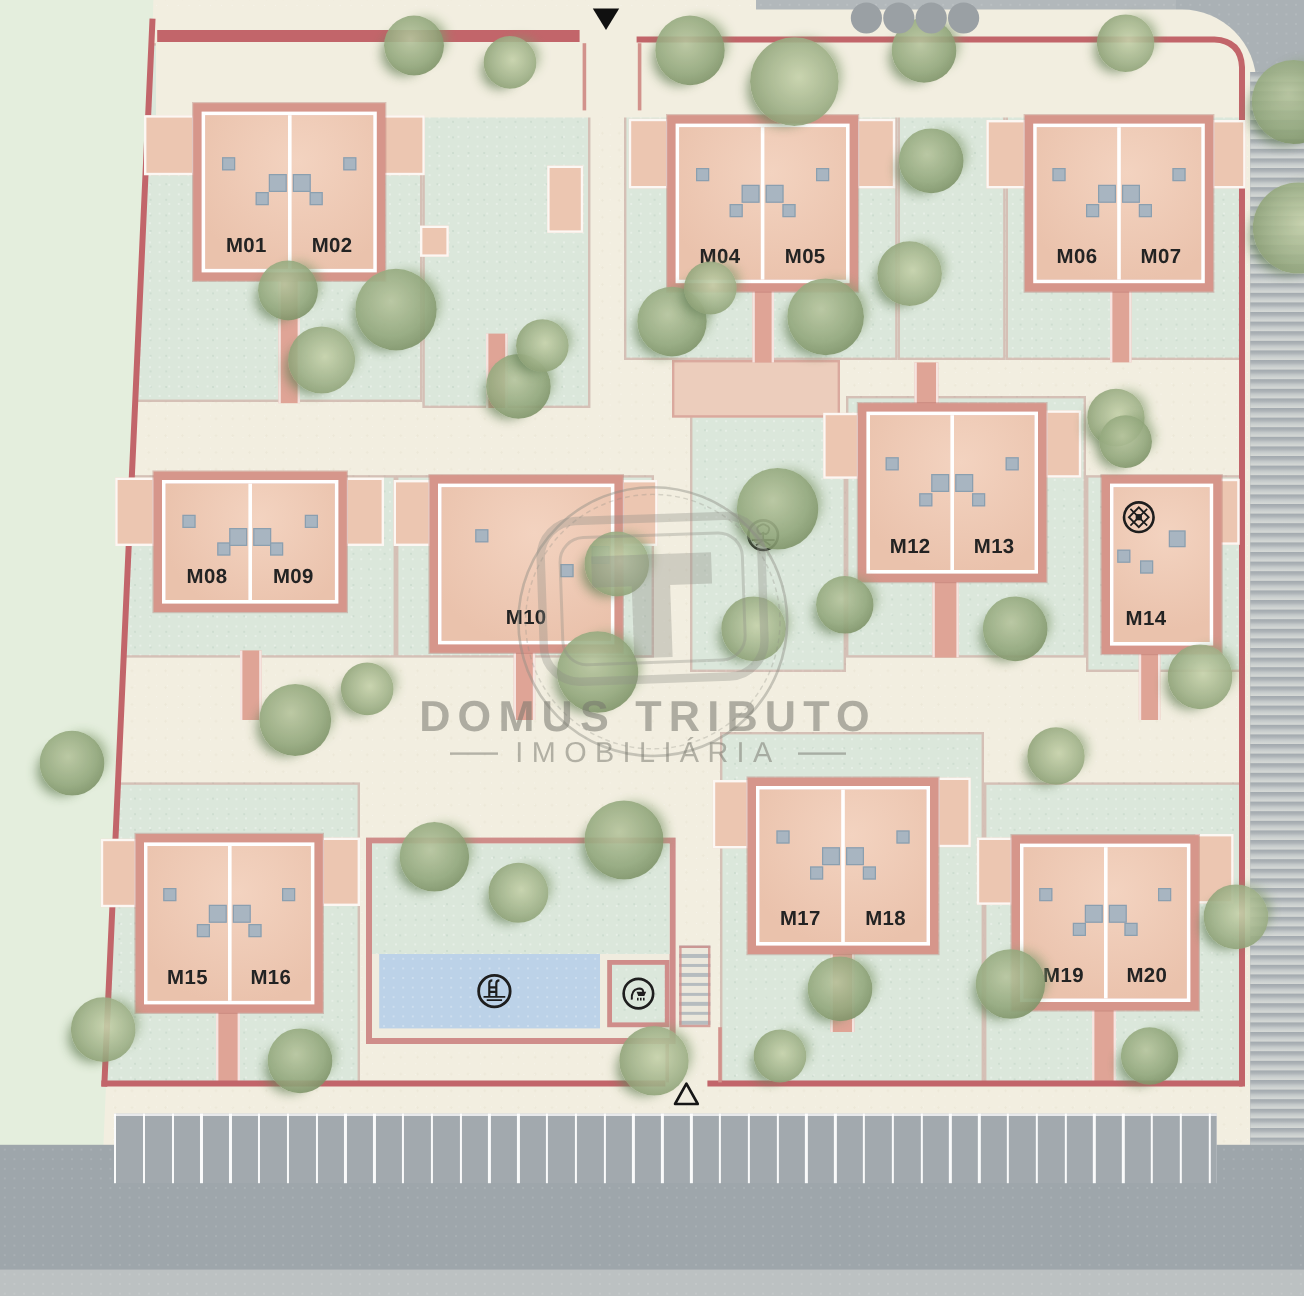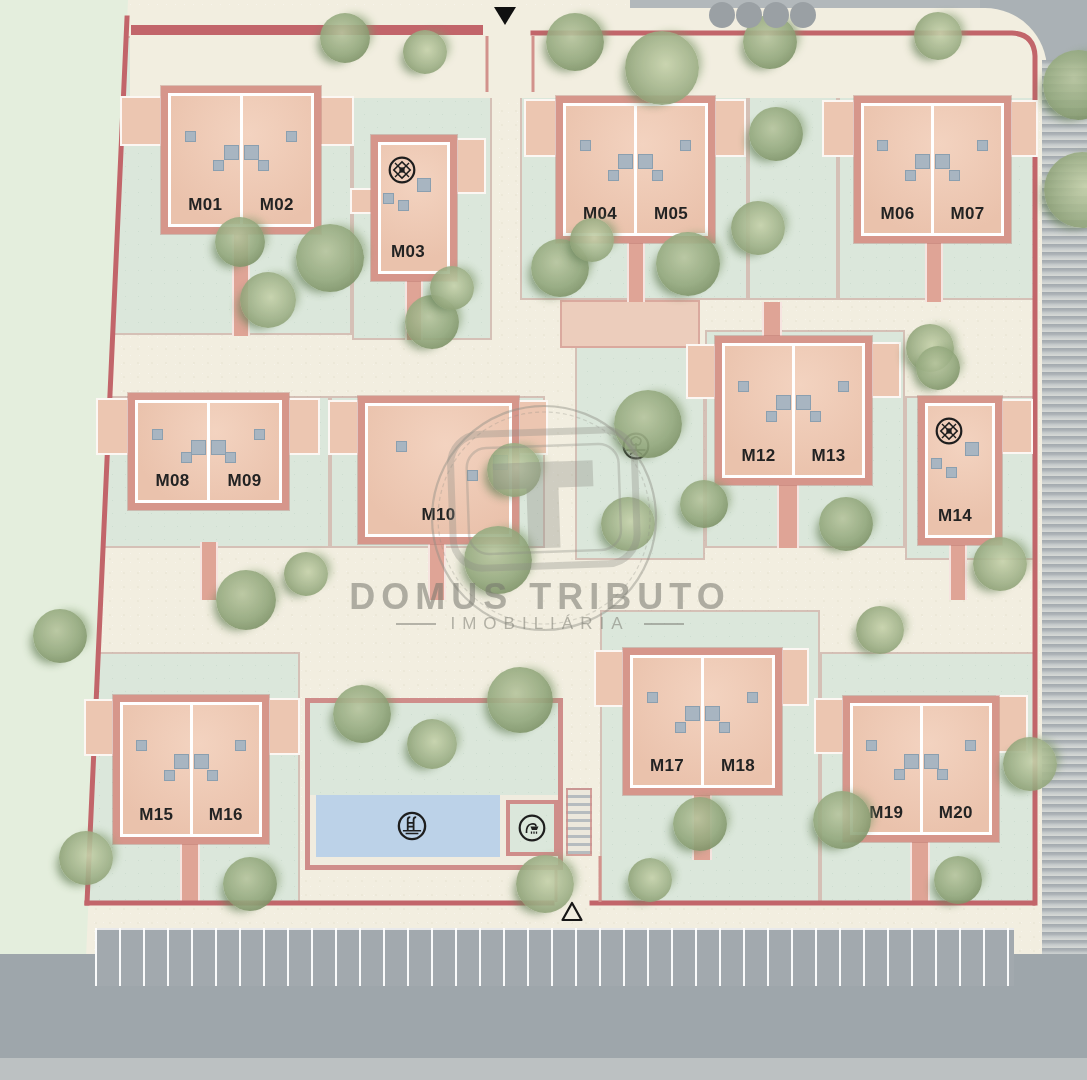--- a/index.html
+++ b/index.html
@@ -33,21 +33,21 @@
   .tree{position:absolute;border-radius:50%;opacity:.9;
         background:radial-gradient(circle at 44% 40%,#b7c59e,#93a87d 52%,#7c9166 78%,rgba(124,145,102,0) 100%);
         box-shadow:-9px 7px 10px -7px rgba(105,130,90,.85), 9px -5px 10px -7px rgba(130,155,110,.8);}
   .tree.t2{background:radial-gradient(circle at 55% 45%,#c6d2ab,#a0b289 50%,#879b70 80%,rgba(135,155,112,0) 100%);}
   .dot{position:absolute;width:26px;height:26px;border-radius:50%;background:#9aa0a4;}
   .icn{position:absolute;}
   .wm-title{position:absolute;left:270px;top:576px;width:540px;text-align:center;
             font-weight:700;font-size:36px;letter-spacing:6px;color:rgba(118,118,110,.55);}
   .wm-sub{position:absolute;left:270px;top:614px;width:540px;display:flex;align-items:center;
           justify-content:center;gap:14px;color:rgba(118,118,110,.52);}
-  .wm-sub span.txt{font-size:17px;letter-spacing:7px;font-weight:400;}
+  .wm-sub span.txt{font-size:24px;letter-spacing:7px;font-weight:400;}
   .wm-dash{display:inline-block;width:40px;height:2px;background:rgba(118,118,110,.5);}
   .street{position:absolute;left:88px;top:1006px;font-size:24px;color:#eaeeec;letter-spacing:.5px;}
   .parking{position:absolute;left:95px;top:928px;width:919px;height:58px;background:#a2a9ae;
            border-top:2px solid rgba(255,255,255,.75);box-sizing:border-box;
            background-image:repeating-linear-gradient(90deg,rgba(255,255,255,.95) 0 2px,transparent 2px 24px);}
   .leisure{position:absolute;left:305px;top:698px;width:258px;height:172px;
            border:5px solid #cf8d8a;background:#f0ecdf;box-sizing:border-box;}
   .pool{position:absolute;background-color:#bcd2e8;
         background-image:radial-gradient(rgba(255,255,255,.25) 10%,transparent 11%);background-size:8px 8px;}
   .stairs{position:absolute;left:566px;top:788px;width:26px;height:68px;border:2px solid rgba(207,141,138,.8);
@@ -130,38 +130,20 @@
         <div class="vent" style="left:1px;top:38%;width:15px;height:15px;"></div>
         <div class="vent" style="left:22%;top:50%;width:11px;height:11px;"></div>
         <div class="vent" style="right:20%;top:27%;width:11px;height:11px;"></div>
         <div class="lbl">M02</div>
       </div>
     </div>
   </div>
 
   <div class="annex" style="left:456px;top:138px;width:30px;height:56px;"></div>
   <div class="annex" style="left:350px;top:188px;width:24px;height:26px;"></div>
-  <div class="pad" style="left:371px;top:135px;width:86px;height:146px;">
-    <div class="frame">
-      <div class="unit">
-        <div class="vent" style="left:55%;top:26%;width:14px;height:14px;"></div>
-        <div class="vent" style="left:3%;top:38%;width:11px;height:11px;"></div>
-        <div class="vent" style="left:26%;top:44%;width:11px;height:11px;"></div>
-        <div class="icn" style="left:6px;top:10px;">
-          <svg width="30" height="30" viewBox="0 0 30 30" fill="none" stroke="#1e1e1e">
-            <circle cx="15" cy="15" r="12.3" stroke-width="2.2"></circle>
-            <rect x="9.2" y="9.2" width="11.6" height="11.6" transform="rotate(45 15 15)" stroke-width="1.6"></rect>
-            <path d="M8 8 L22 22 M22 8 L8 22" stroke-width="1.4"></path>
-            <rect x="12.4" y="12.4" width="5.2" height="5.2" fill="#1e1e1e" stroke="none"></rect>
-          </svg>
-        </div>
-        <div class="lbl lbl-single">M03</div>
-      </div>
-    </div>
-  </div>
 
   <div class="annex" style="left:524px;top:99px;width:33px;height:58px;"></div>
   <div class="annex" style="left:714px;top:99px;width:32px;height:58px;"></div>
   <div class="pad" style="left:556px;top:96px;width:159px;height:147px;">
     <div class="frame">
       <div class="unit">
         <div class="vent" style="left:20%;top:27%;width:11px;height:11px;"></div>
         <div class="vent" style="right:22%;top:50%;width:11px;height:11px;"></div>
         <div class="vent" style="right:1px;top:38%;width:15px;height:15px;"></div>
         <div class="lbl">M04</div>
@@ -239,21 +221,21 @@
       <div class="unit">
         <div class="vent" style="left:1px;top:38%;width:15px;height:15px;"></div>
         <div class="vent" style="left:22%;top:50%;width:11px;height:11px;"></div>
         <div class="vent" style="right:20%;top:27%;width:11px;height:11px;"></div>
         <div class="lbl">M13</div>
       </div>
     </div>
   </div>
 
   <div class="annex" style="left:1001px;top:399px;width:32px;height:55px;"></div>
-  <div class="pad" style="left:918px;top:396px;width:84px;height:149px;">
+  <div class="pad" style="left:918px;top:396px;width:100px;height:149px;">
     <div class="frame">
       <div class="unit">
         <div class="vent" style="left:58%;top:28%;width:14px;height:14px;"></div>
         <div class="vent" style="left:4%;top:40%;width:11px;height:11px;"></div>
         <div class="vent" style="left:28%;top:47%;width:11px;height:11px;"></div>
         <div class="icn" style="left:6px;top:10px;">
           <svg width="30" height="30" viewBox="0 0 30 30" fill="none" stroke="#1e1e1e">
             <circle cx="15" cy="15" r="12.3" stroke-width="2.2"></circle>
             <rect x="9.2" y="9.2" width="11.6" height="11.6" transform="rotate(45 15 15)" stroke-width="1.6"></rect>
             <path d="M8 8 L22 22 M22 8 L8 22" stroke-width="1.4"></path>

